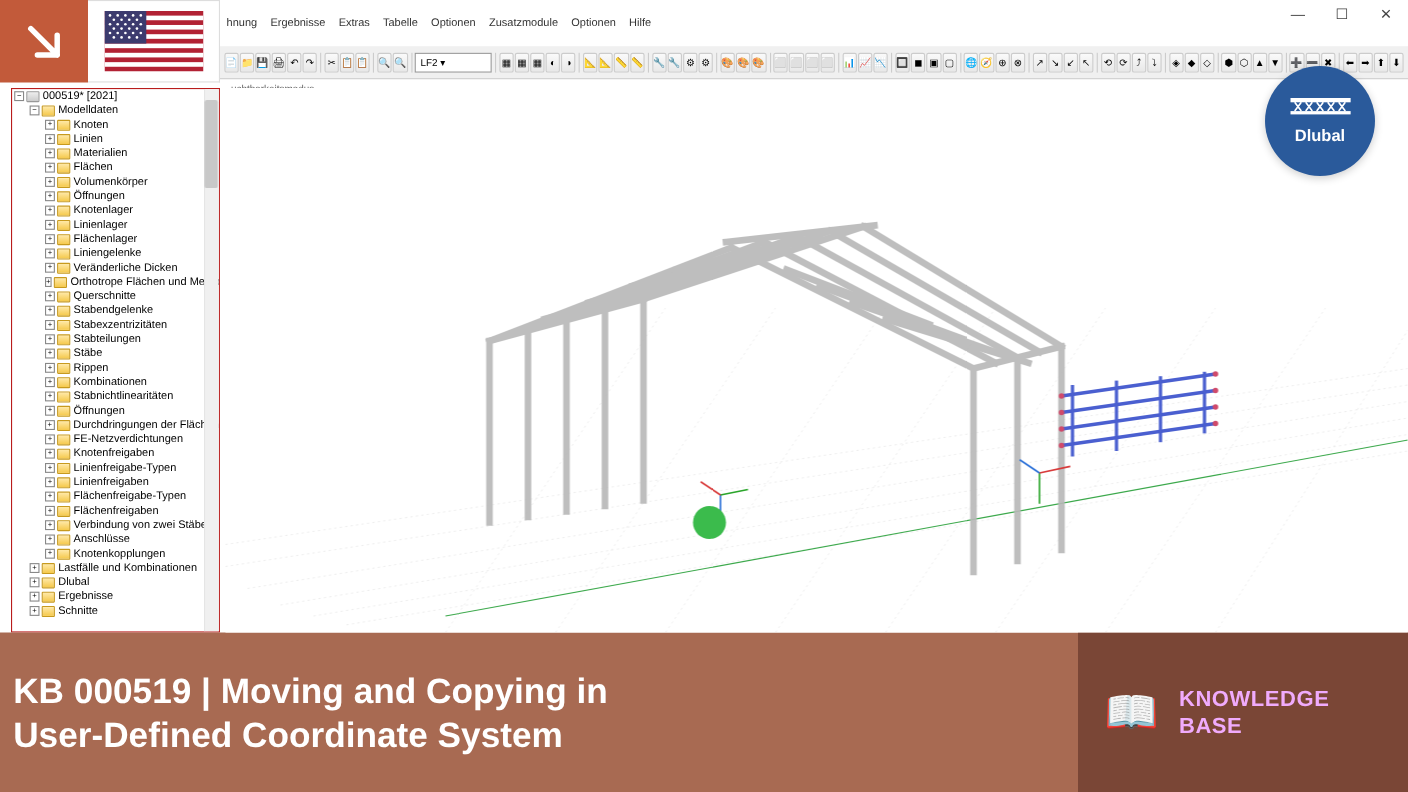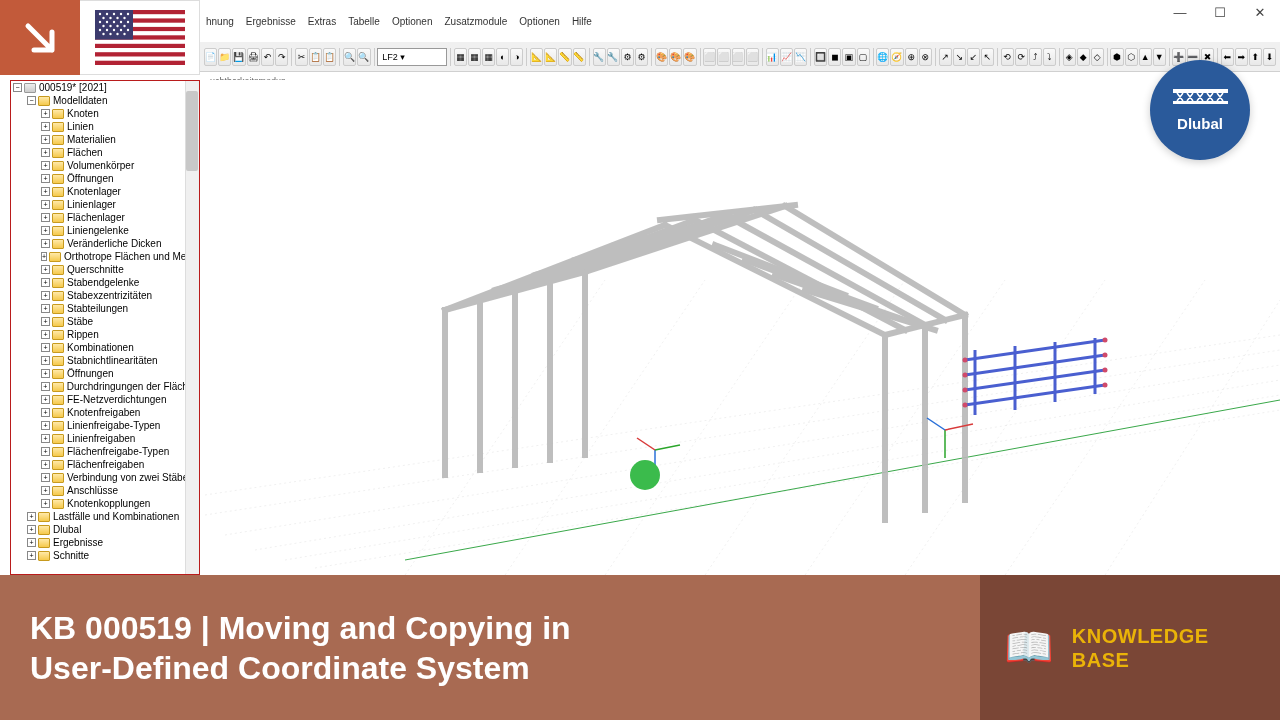--- a/index.html
+++ b/index.html
@@ -45,24 +45,24 @@
 .tree-label { color: #000; }
 .tree-scrollbar { position: absolute; right: 0; top: 0; width: 14px; height: 100%; background: #f0f0f0; border-left: 1px solid #ddd; }
 .tree-thumb { position: absolute; right: 1px; top: 10px; width: 12px; height: 80px; background: #c8c8c8; border-radius: 2px; }
 
 
 .viewport { position: absolute; top: 80px; left: 205px; right: 0; bottom: 145px; background: #fff; overflow: hidden; }
 .viewport svg { width: 100%; height: 100%; }
 
 
 .footer-banner { position: absolute; bottom: 0; left: 0; right: 0; height: 145px; background: #a86a52; display: flex; align-items: center; }
-.footer-title { flex: 1; padding: 0 30px; color: #fff; font-size: 32px; font-weight: 600; line-height: 1.25; }
+.footer-title { flex: 1; padding: 0 12px; color: #fff; font-size: 32px; font-weight: 600; line-height: 1.25; }
 .footer-kb { width: 300px; height: 100%; background: #7a4636; display: flex; align-items: center; gap: 18px; padding: 0 24px; }
 .kb-icon { font-size: 40px; }
-.kb-text { color: #eab308; font-size: 20px; font-weight: 700; line-height: 1.2; letter-spacing: 0.5px; }
+.kb-text { color: #f0abfc; font-size: 20px; font-weight: 700; line-height: 1.2; letter-spacing: 0.5px; }
 
 
 .cursor-dot { position: absolute; width: 30px; height: 30px; border-radius: 50%; background: #3bbb4c; z-index: 30; }
 </style>
 </head>
 <body>
 
 <div class="titlebar">
   <div class="win-btn">—</div>
   <div class="win-btn">☐</div>

